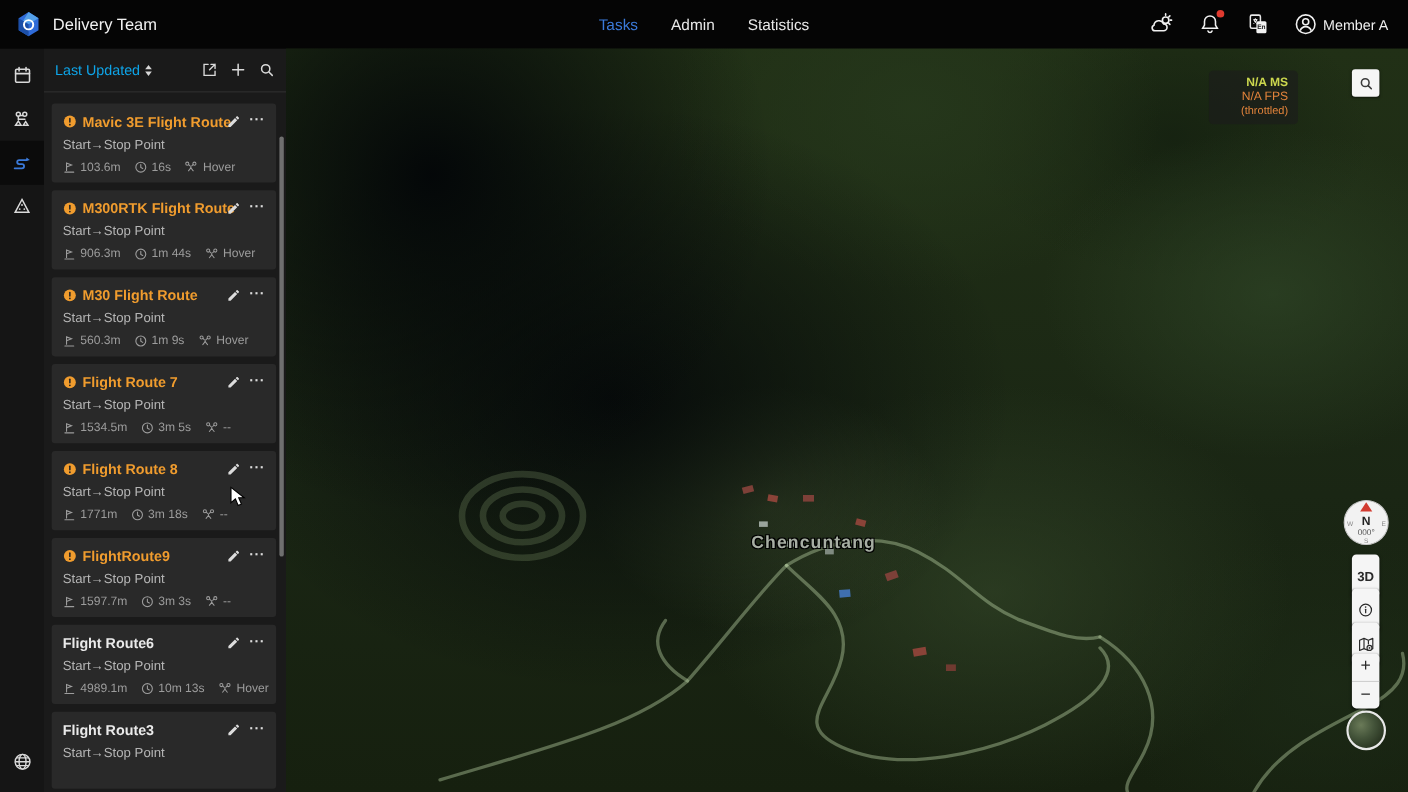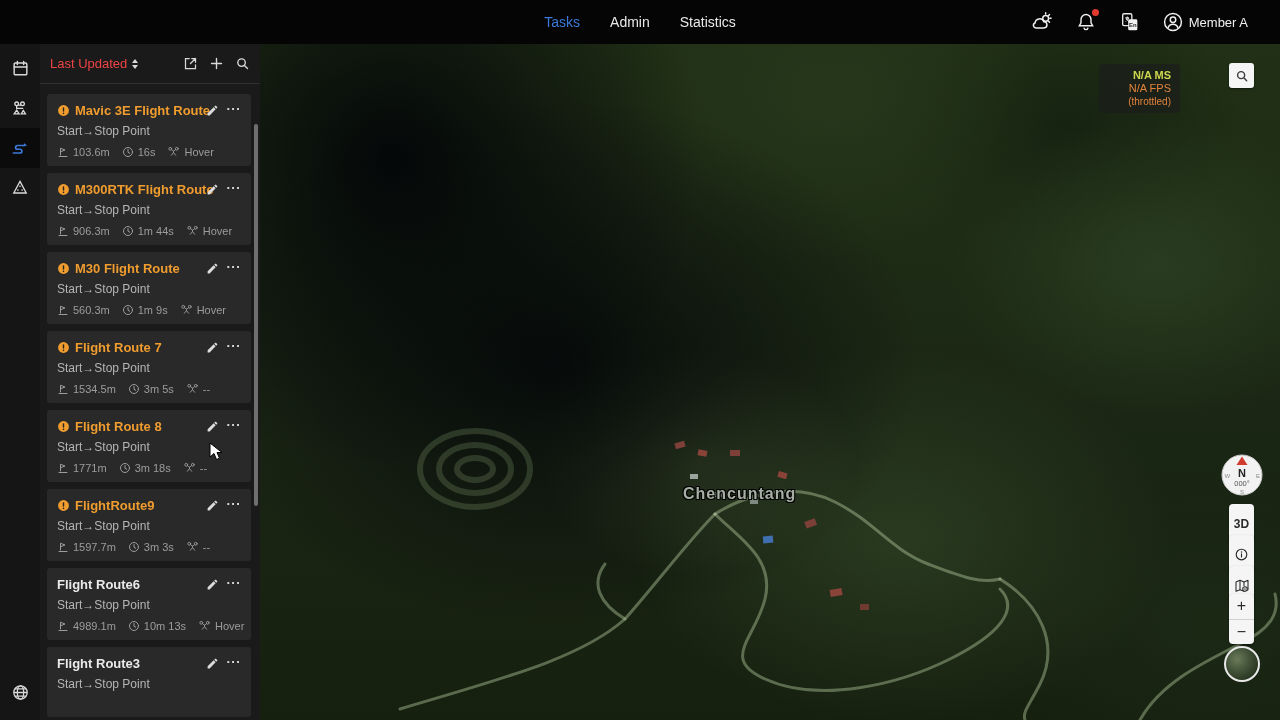--- a/index.html
+++ b/index.html
@@ -7,37 +7,37 @@
     font-family:"Liberation Sans", sans-serif; }
   .app { width:1280px; height:720px; position:relative; display:flex; flex-direction:column; }
 
   
   .header { height:44px; background:#050505; display:flex; align-items:center; position:relative; z-index:30; flex:0 0 44px;}
   .brand { display:flex; align-items:center; gap:10px; padding-left:14px; width:300px; }
   .brand-title { color:#f2f2f2; font-size:15px; }
   .nav { position:absolute; left:50%; transform:translateX(-50%); display:flex; gap:30px; }
   .nav-item { color:#e8e8e8; font-size:14px; cursor:pointer; }
   .nav-item.active { color:#3b7ad9; }
-  .hright { margin-left:auto; display:flex; align-items:center; gap:20px; padding-right:32px; }
+  .hright { margin-left:auto; display:flex; align-items:center; gap:20px; padding-right:18px; }
   .hicon { position:relative; width:24px; height:24px; display:flex; align-items:center; justify-content:center; cursor:pointer; }
   .reddot { position:absolute; top:-1px; right:-1px; width:7px; height:7px; border-radius:50%; background:#e03a2f; }
   .user { display:flex; align-items:center; gap:5px; color:#f0f0f0; font-size:13px; cursor:pointer; }
 
   .body-row { flex:1; display:flex; position:relative; }
 
   
   .rail { width:40px; background:#151515; display:flex; flex-direction:column; align-items:center; padding-top:4px; position:relative; z-index:20;}
   .rail-item { width:40px; height:40px; display:flex; align-items:center; justify-content:center; cursor:pointer; }
   .rail-item.active { background:#0b0b0b; }
   .rail-bottom { margin-top:auto; margin-bottom:8px; }
 
   
   .panel { width:220px; background:#1a1a1a; display:flex; flex-direction:column; position:relative; z-index:20; }
   .panel-head { height:40px; display:flex; align-items:center; padding:0 10px; border-bottom:1px solid #303030; flex:0 0 40px;}
-  .sort { display:flex; align-items:center; gap:5px; color:#ef4444; font-size:13px; cursor:pointer; }
+  .sort { display:flex; align-items:center; gap:5px; color:#0ea5e9; font-size:13px; cursor:pointer; }
   .sort-arrows { display:flex; flex-direction:column; gap:2px; }
   .tri-up { width:0; height:0; border-left:3.5px solid transparent; border-right:3.5px solid transparent; border-bottom:4px solid #d8d8d8; }
   .tri-dn { width:0; height:0; border-left:3.5px solid transparent; border-right:3.5px solid transparent; border-top:4px solid #d8d8d8; }
   .head-icons { margin-left:auto; display:flex; gap:10px; align-items:center; }
   .head-icons .hi { width:16px; height:16px; display:flex; align-items:center; justify-content:center; cursor:pointer; }
   .selected-row { height:37px; display:flex; align-items:center; padding:0 10px; color:#e2e2e2; font-size:13px; border-bottom:1px solid #2a2a2a; flex:0 0 37px;}
 
   .list { flex:1; overflow:hidden; padding:10px 9px 0 7px; display:flex; flex-direction:column; gap:7px; position:relative; }
   .card { background:#292929; border-radius:3px; padding:9px 10px 8px 10px; min-height:70px; flex:0 0 auto; cursor:pointer; }
   .card-top { display:flex; align-items:center; }
@@ -93,20 +93,31 @@
     background:radial-gradient(circle at 35% 35%, #6a7a58 0%, #44543a 40%, #2a3622 75%, #1d2618 100%); }
 
   .cursor { position:absolute; left:209px; top:442px; z-index:50; pointer-events:none; }
 </style>
 </head>
 <body>
 
 <div class="app">
 
   <div class="header">
+    <div class="brand">
+      <span style="display:flex">
+        <svg width="24" height="24" viewBox="0 0 24 24">
+          <polygon points="12,1 21,6.5 21,17.5 12,23 3,17.5 3,6.5" fill="#2f6bd8"></polygon>
+          <polygon points="12,1 21,6.5 12,12 7,9" fill="#54a0e8"></polygon>
+          <polygon points="12,12 12,23 3,17.5 3,6.5" fill="#1c4fa8"></polygon>
+          <circle cx="12" cy="12.5" r="4.2" fill="none" stroke="#fff" stroke-width="1.8"></circle>
+        </svg>
+      </span>
+      <span class="brand-title">Delivery Team</span>
+    </div>
     <div class="nav">
       <span class="nav-item active">Tasks</span>
       <span class="nav-item">Admin</span>
       <span class="nav-item">Statistics</span>
     </div>
     <div class="hright">
       <span class="hicon">
         <svg width="22" height="22" viewBox="0 0 24 24" fill="none" stroke="#f0f0f0" stroke-width="1.6" stroke-linecap="round">
           <circle cx="16" cy="8" r="3.2"></circle>
           <path d="M16 3.2v-1.4M20.5 8h1.4M19.2 4.8l1-1M19.2 11.2l1 1"></path>

